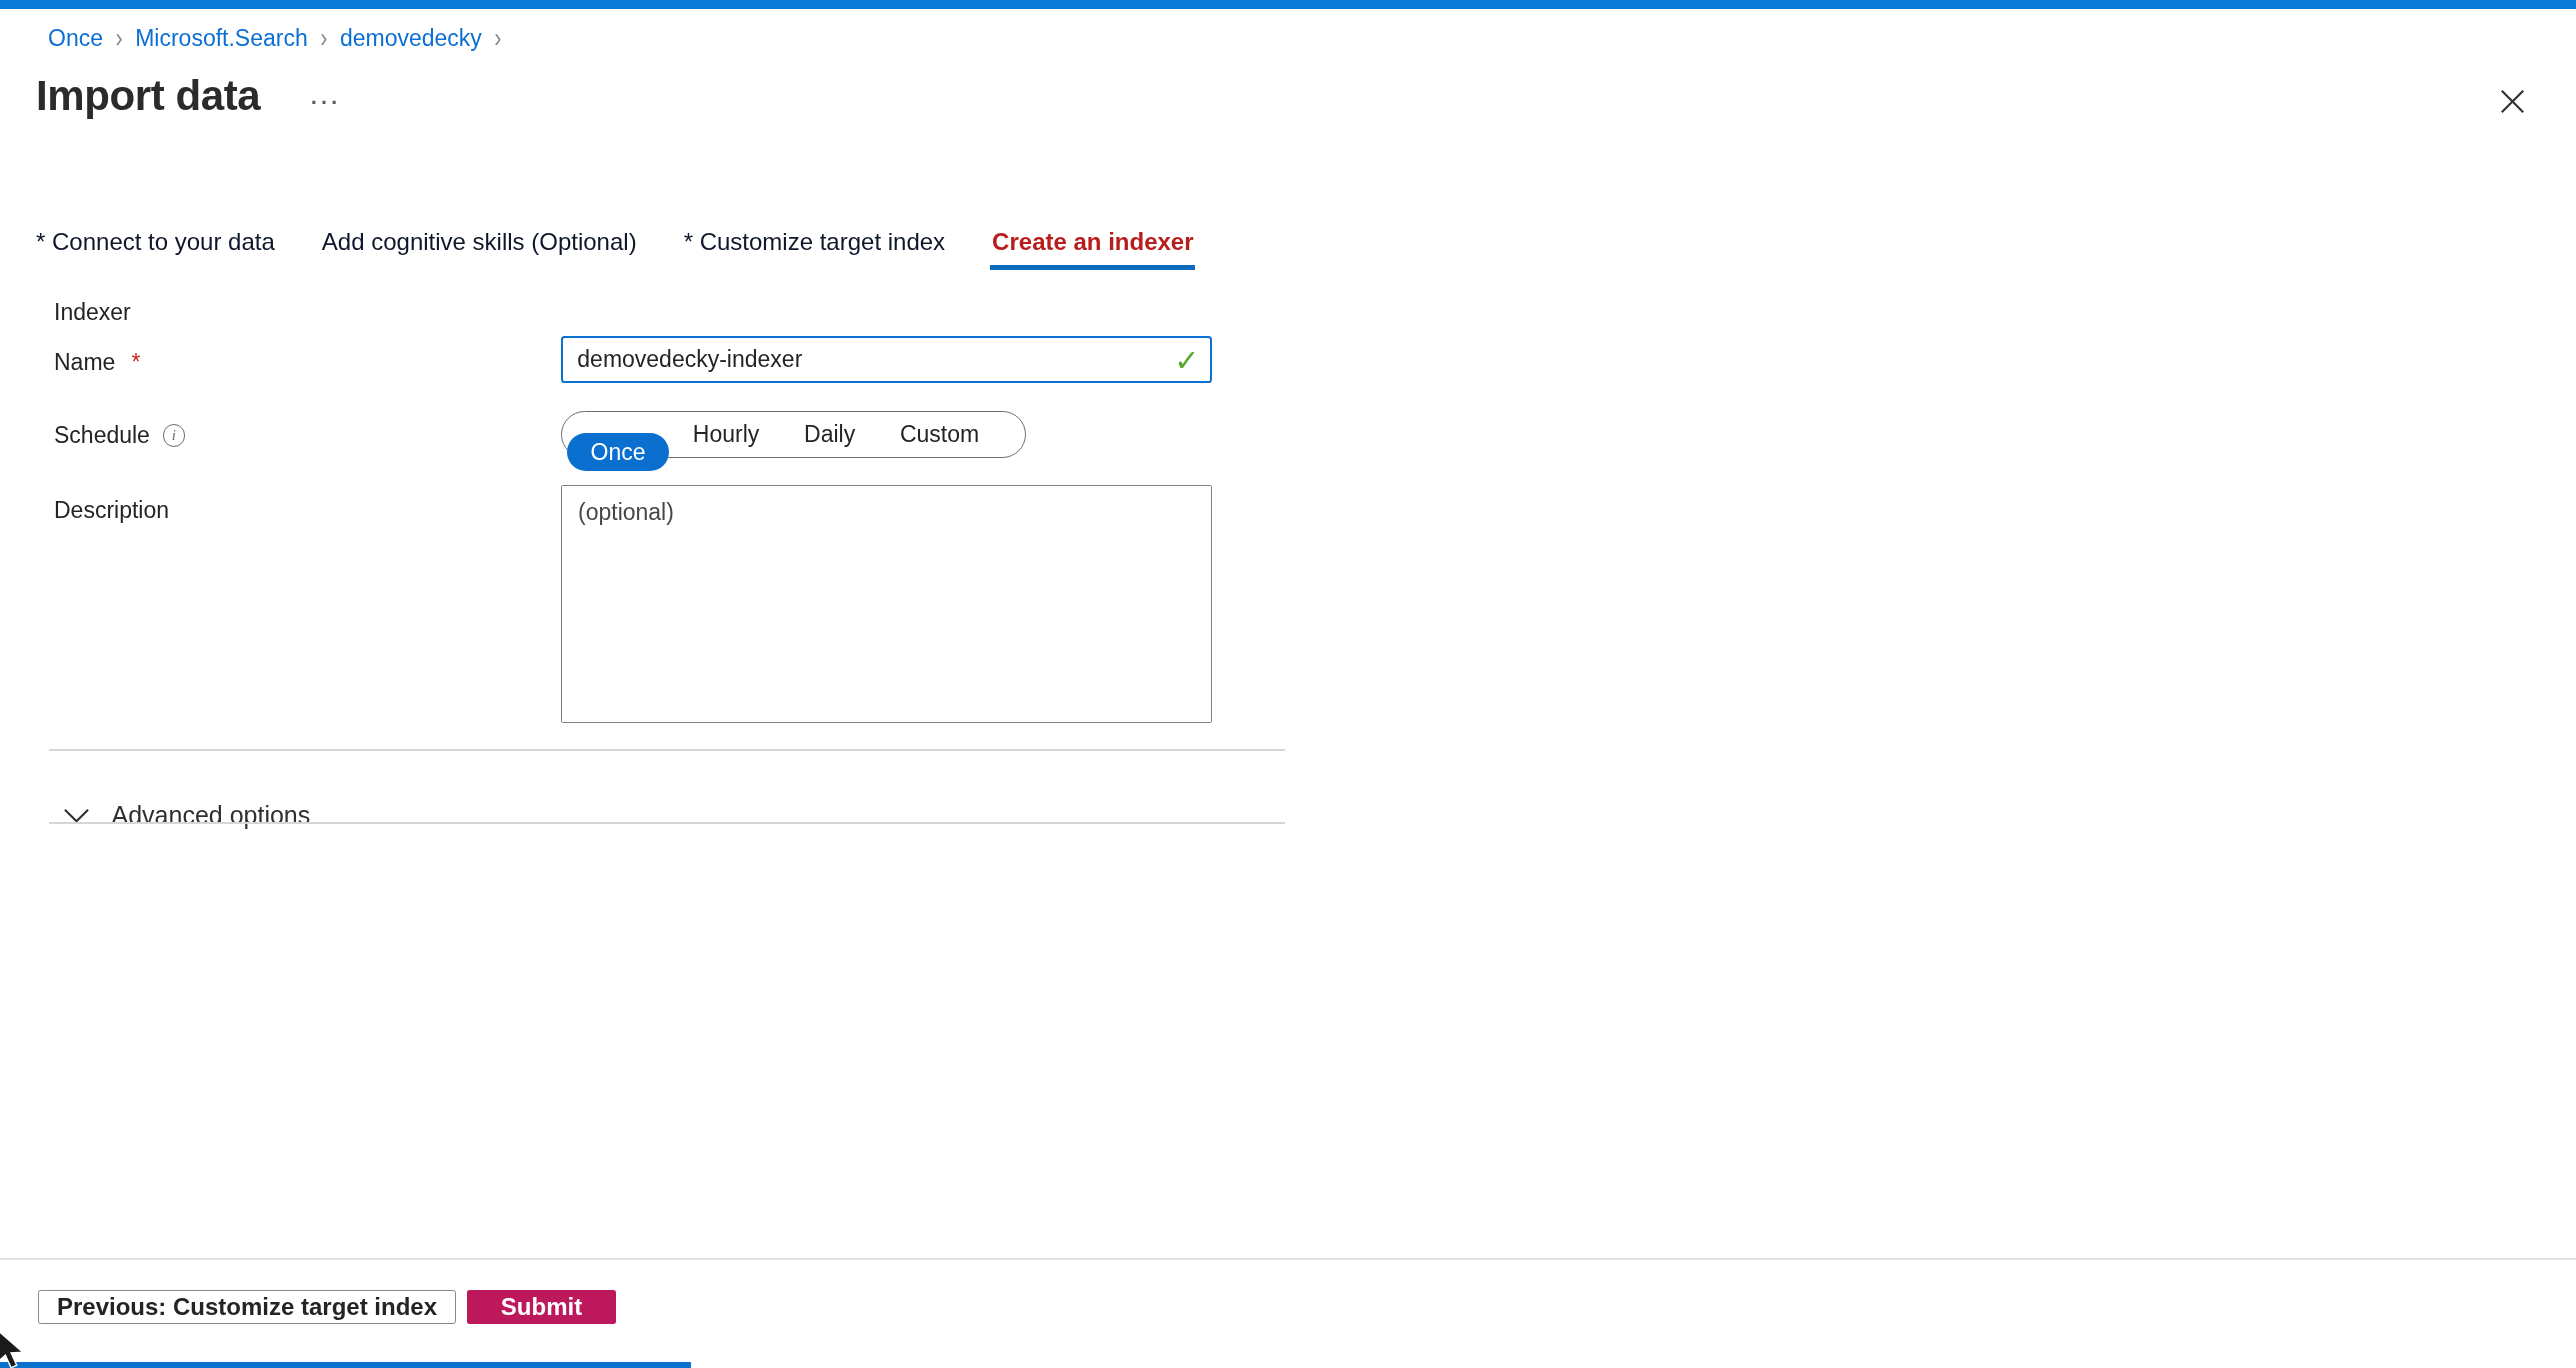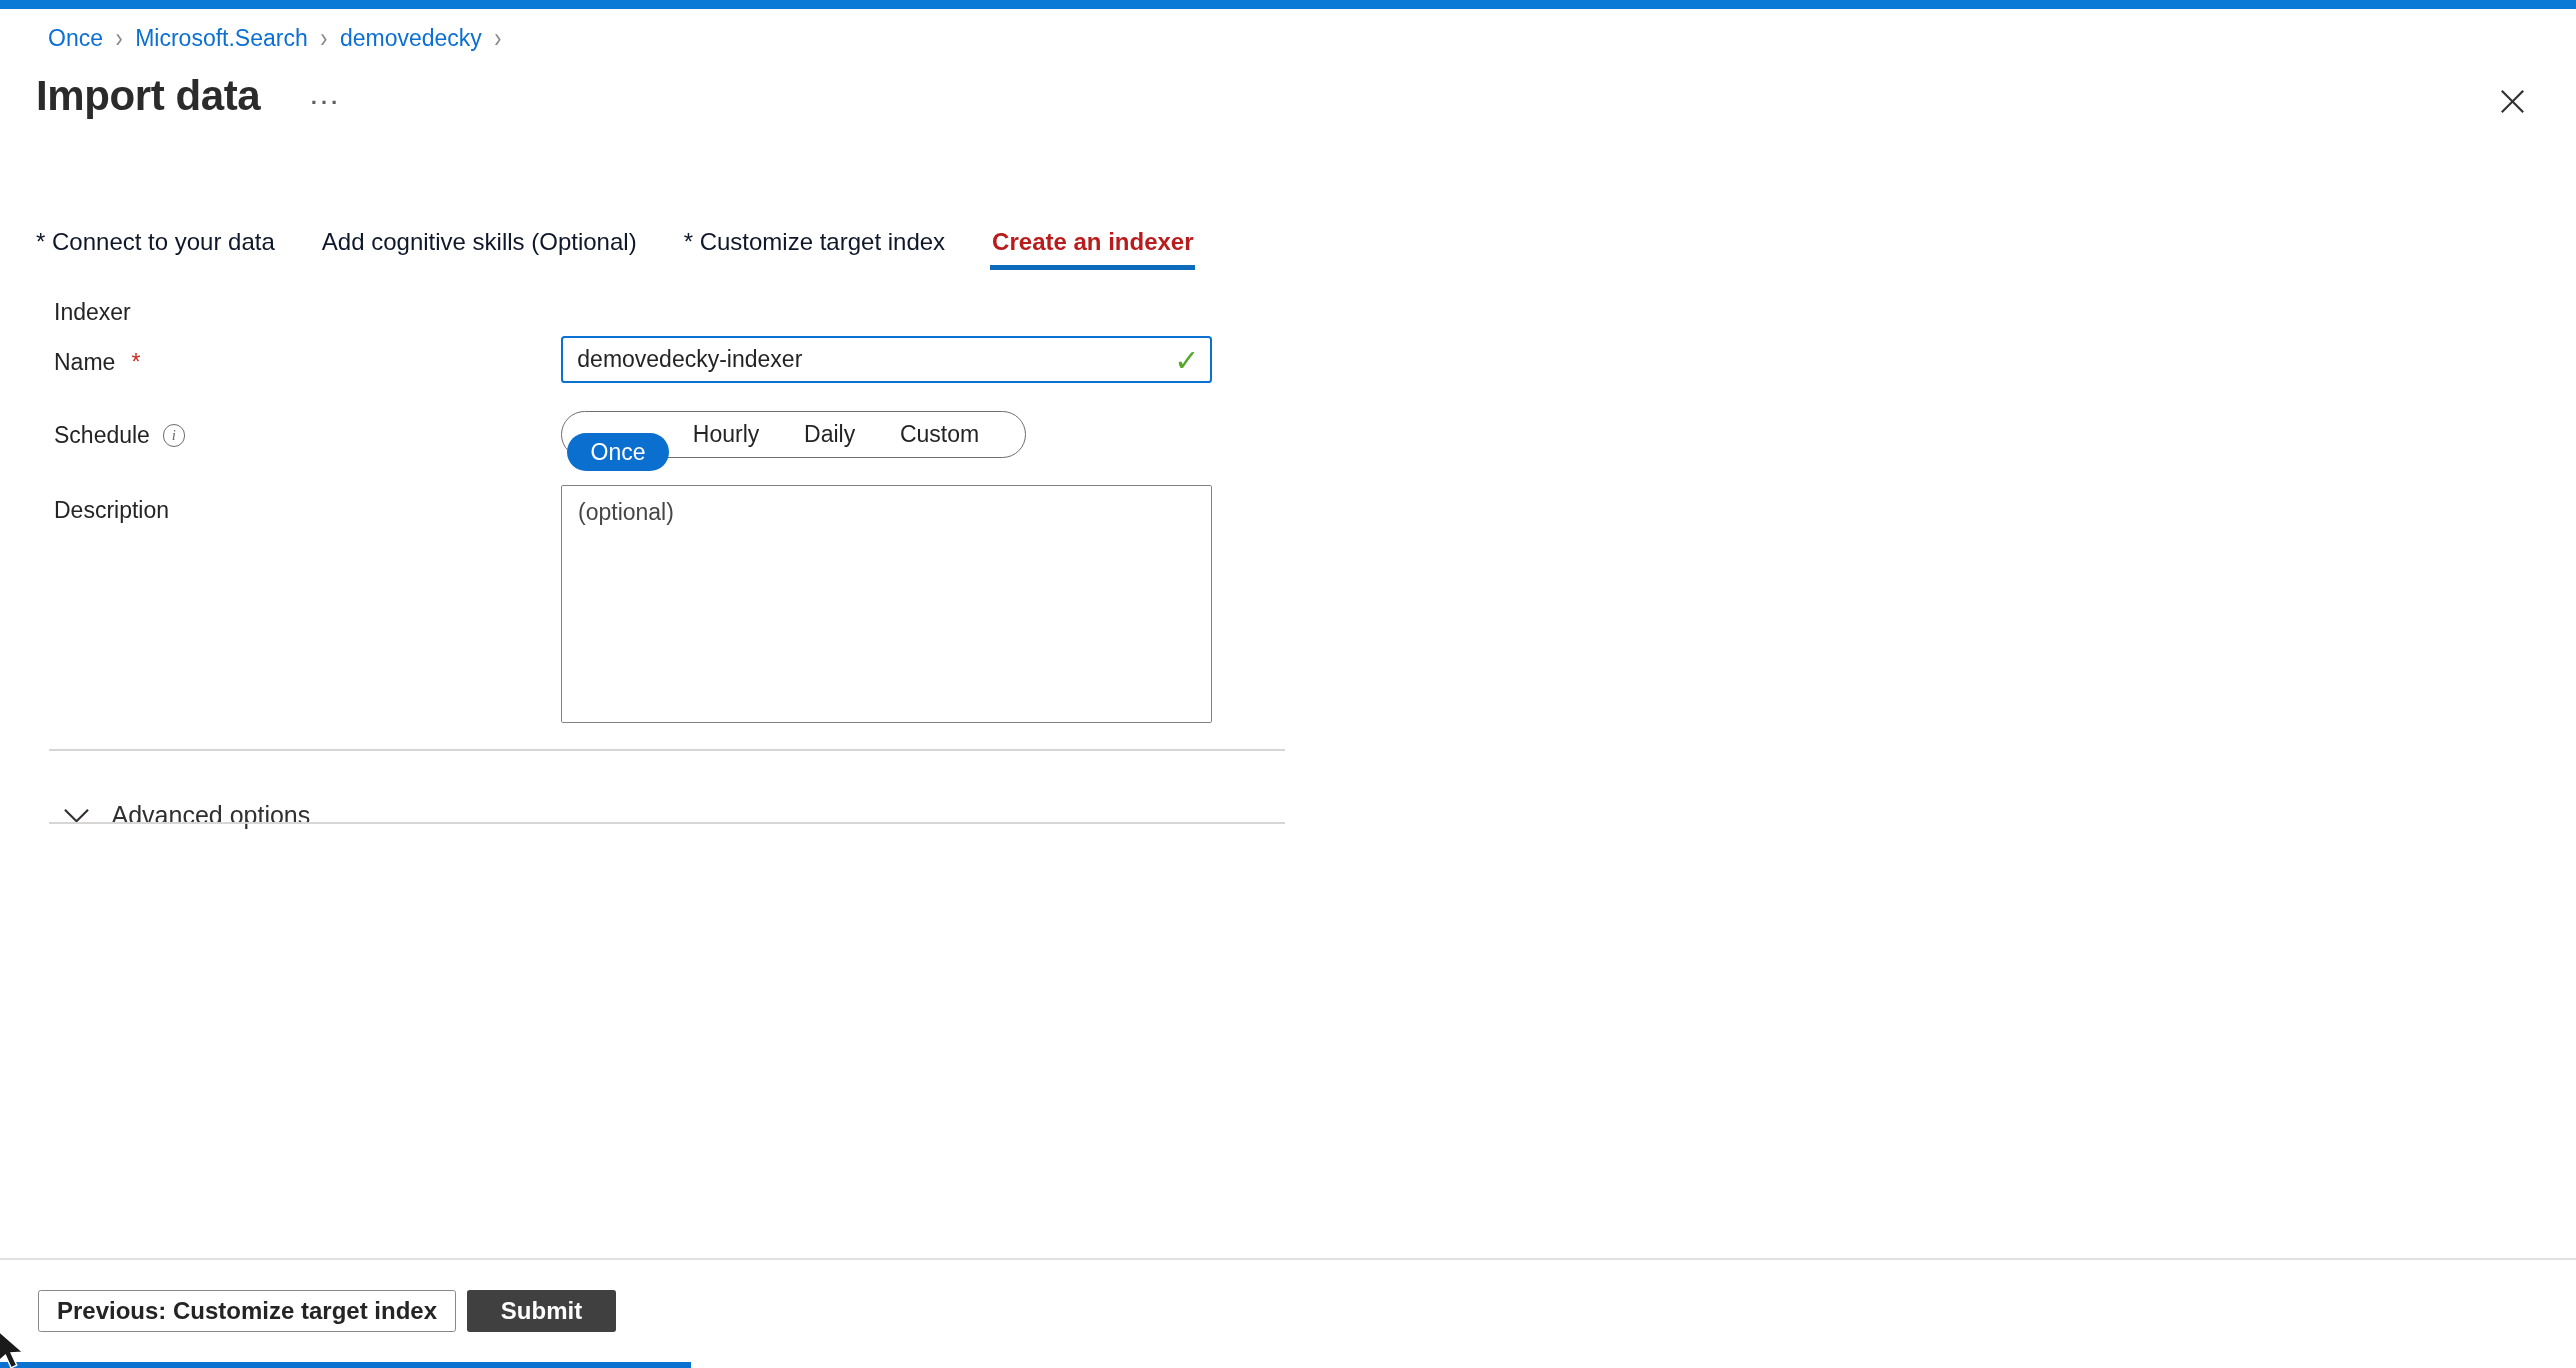--- a/index.html
+++ b/index.html
@@ -94,30 +94,30 @@
   .divider-1 { top: 749px; }
   .divider-2 { top: 822px; }
   .advanced-row {
     position: absolute; left: 63px; top: 796px; display: flex; align-items: center;
     gap: 21.5px; cursor: pointer; height: 39px;
   }
   .advanced-label { font-size: 25px; color: #2f2f2f; }
   
   .footer-line { position: absolute; left: 0; top: 1258px; width: 2576px; height: 1.8px; background: #e3e1df; }
   .btn {
-    position: absolute; top: 1290px; height: 42px; border-radius: 2.7px;
+    position: absolute; top: 1290px; height: 34px; border-radius: 2.7px;
     font-size: 24px; font-weight: 700; font-family: inherit;
     display: flex; align-items: center; justify-content: center; cursor: pointer;
   }
   .btn-secondary {
     left: 38px; width: 418px; background: #ffffff;
     border: 1.8px solid #8a8886; color: #242424;
   }
   .btn-primary {
-    left: 467px; width: 149px; background: #404040; border: none; color: #ffffff; text-align: right;
+    left: 467px; width: 149px; background: #be185d; border: none; color: #ffffff; text-align: right;
   }
   .bottom-strip { position: absolute; left: 0; top: 1362px; width: 691px; height: 6.3px; background: #0b72cf; }
   .cursor-arrow { position: absolute; left: -7.2px; top: 1329px; pointer-events: none; }
 </style>
 </head>
 <body>
 
 <div class="topbar"></div>
 
 <nav class="breadcrumb">

